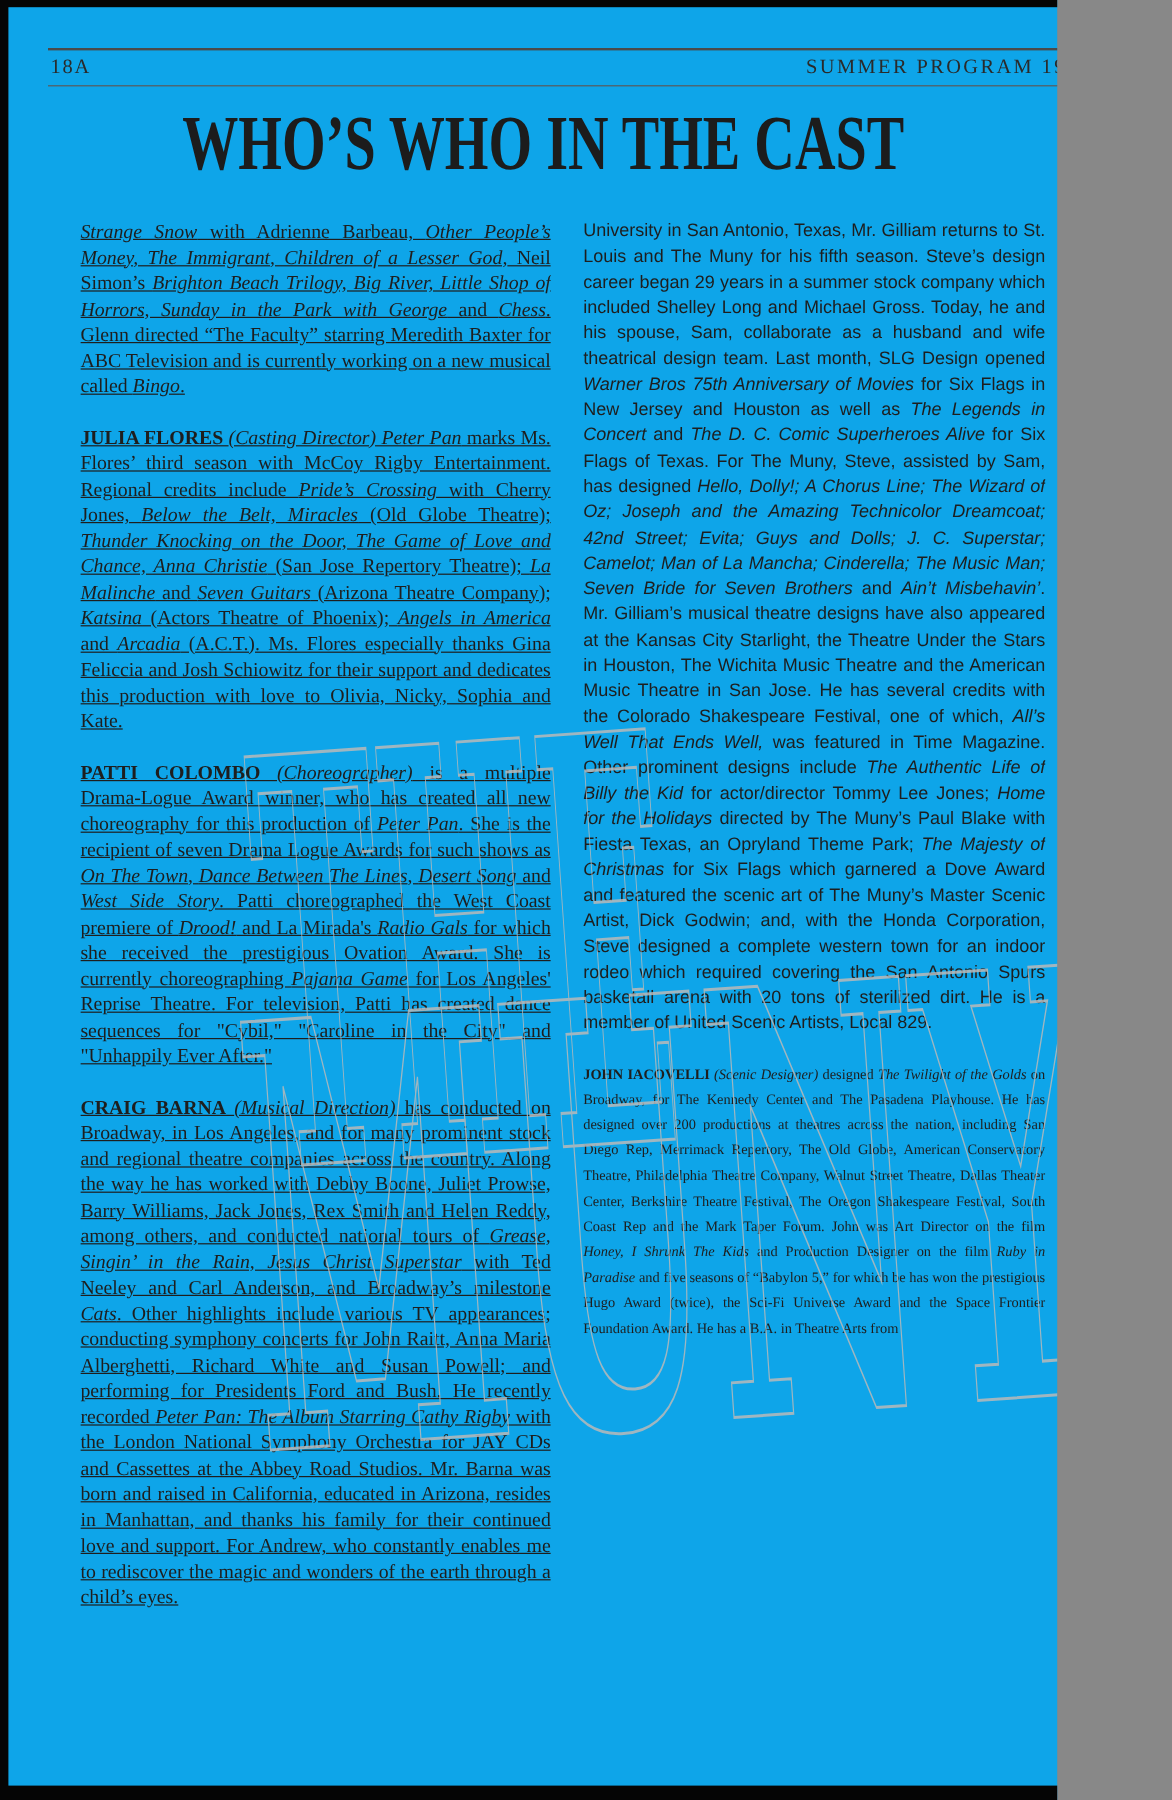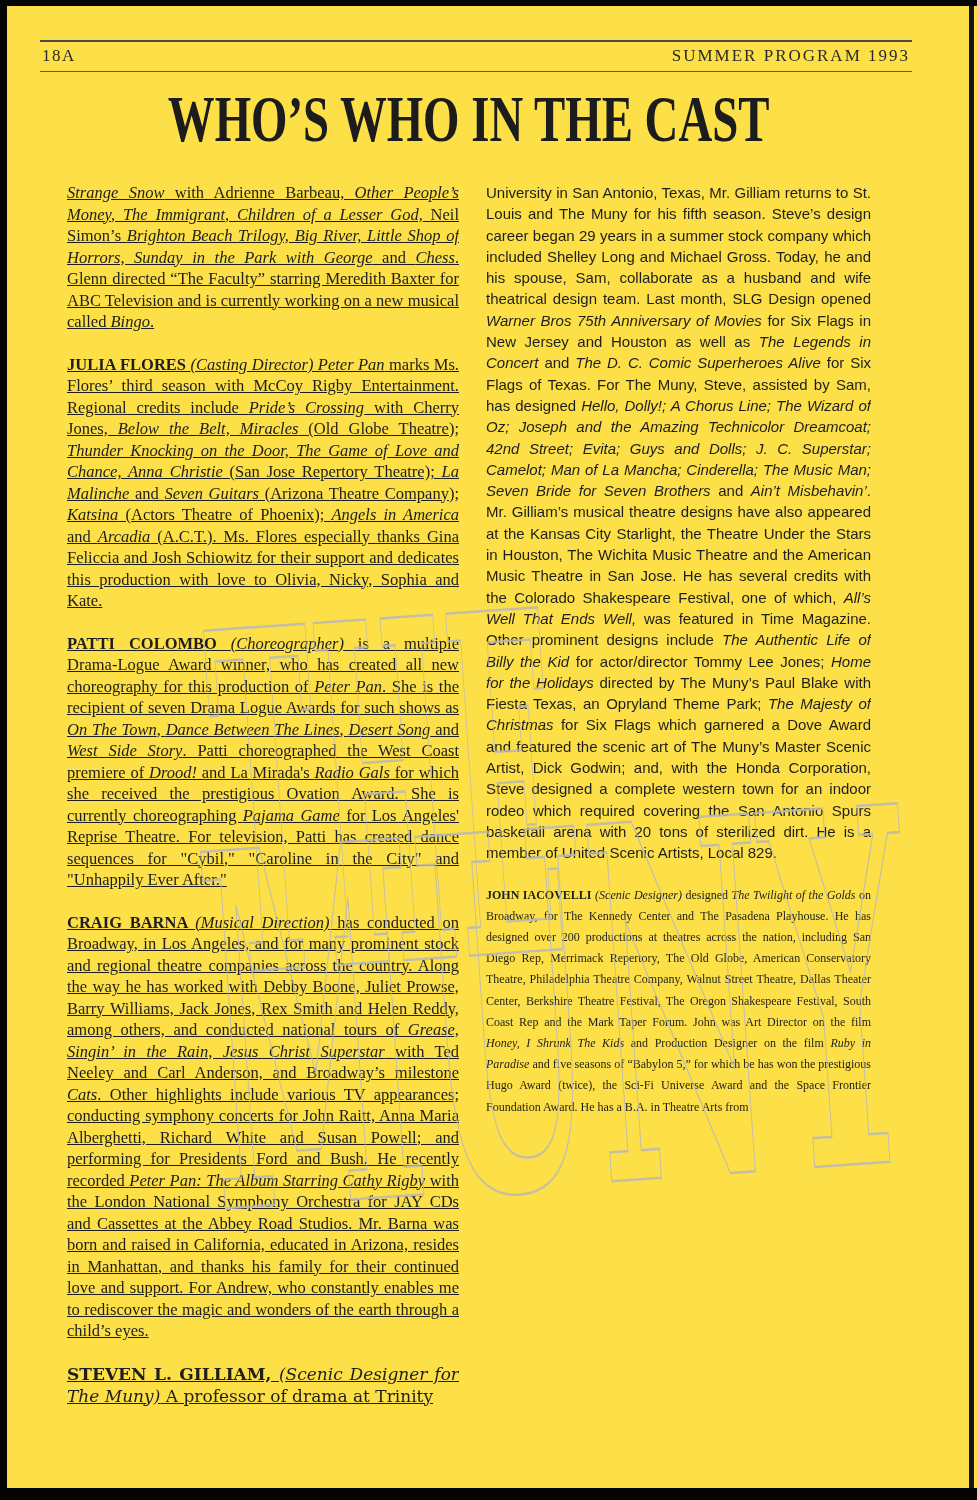--- a/index.html
+++ b/index.html
@@ -1,19 +1,19 @@
 <!DOCTYPE html>
 <html><head>
 <meta charset="utf-8">
 <style>
   html,body{margin:0;padding:0;background:#888;}
   .page{
     position:relative;
-    width:977px;height:1500px;
-    background:#fde047;
+    width:881px;height:1500px;
+    background:#0ea5e9;
     overflow:hidden;
     font-family:"Liberation Serif",serif;
     color:#1e1e1e;
   }
   
   .edge{position:absolute;background:#050505;}
   .edge-top{left:0;top:0;width:977px;height:6px;}
   .edge-left{left:0;top:0;width:7px;height:1500px;}
   .edge-bottom{left:0;top:1488px;width:977px;height:12px;}
   .edge-right{left:969px;top:6px;width:5px;height:1482px;background:#161616;}
@@ -23,21 +23,21 @@
   .rule{border:0;border-top:2px solid #4a4a4a;margin:0;height:0;}
   .rule-thin{border-top:1.5px solid #5a5a5a;}
   .header-row{
     display:flex;justify-content:space-between;align-items:baseline;
     padding:4px 2px 5px 2px;
     font-size:17px;letter-spacing:1.5px;color:#2a2a2a;
   }
   .header-right{letter-spacing:2px;}
 
   
-  .title-wrap{position:absolute;left:67px;top:86px;width:803px;text-align:center;}
+  .title-wrap{position:absolute;left:67px;top:86px;width:803px;text-align:left;}
   .title{
     display:inline-block;
     font-weight:700;font-size:60px;line-height:66px;
     letter-spacing:0px;color:#1c1c1c;
     transform:scale(0.78,1.08);transform-origin:50% 50%;
     white-space:nowrap;
   }
 
   
   .col{
@@ -76,21 +76,20 @@
 
   <div class="title-wrap">
     <span class="title">WHO’S WHO IN THE CAST</span>
   </div>
 
   <div class="col col-left">
       <p class="para times"><span class="italic">Strange Snow</span><span> with Adrienne Barbeau, </span><span class="italic">Other People’s Money, The Immigrant, Children of a Lesser God,</span><span> Neil Simon’s </span><span class="italic">Brighton Beach Trilogy, Big River, Little Shop of Horrors, Sunday in the Park with George</span><span> and </span><span class="italic">Chess</span><span>. Glenn directed “The Faculty” starring Meredith Baxter for ABC Television and is currently working on a new musical called </span><span class="italic">Bingo</span><span>.</span></p>
       <p class="para times"><span class="bold">JULIA FLORES </span><span class="italic">(Casting Director) Peter Pan</span><span> marks Ms. Flores’ third season with McCoy Rigby Entertainment. Regional credits include </span><span class="italic">Pride’s Crossing</span><span> with Cherry Jones, </span><span class="italic">Below the Belt, Miracles</span><span> (Old Globe Theatre); </span><span class="italic">Thunder Knocking on the Door, The Game of Love and Chance, Anna Christie</span><span> (San Jose Repertory Theatre); </span><span class="italic">La Malinche</span><span> and </span><span class="italic">Seven Guitars</span><span> (Arizona Theatre Company); </span><span class="italic">Katsina</span><span> (Actors Theatre of Phoenix); </span><span class="italic">Angels in America</span><span> and </span><span class="italic">Arcadia</span><span> (A.C.T.).  Ms. Flores especially thanks Gina Feliccia and Josh Schiowitz for their support and dedicates this production with love to Olivia, Nicky, Sophia and Kate.</span></p>
       <p class="para times"><span class="bold">PATTI COLOMBO </span><span class="italic">(Choreographer)</span><span> is a multiple Drama-Logue Award winner, who has created all new choreography for this production of </span><span class="italic">Peter Pan</span><span>.  She is the recipient of seven Drama Logue Awards for such shows as </span><span class="italic">On The Town</span><span>, </span><span class="italic">Dance Between The Lines</span><span>, </span><span class="italic">Desert Song</span><span> and </span><span class="italic">West Side Story</span><span>.  Patti choreographed the West Coast premiere of </span><span class="italic">Drood!</span><span> and La Mirada's </span><span class="italic">Radio Gals</span><span> for which she received the prestigious Ovation Award.  She is currently choreographing </span><span class="italic">Pajama Game</span><span> for Los Angeles' Reprise Theatre.  For television, Patti has created dance sequences for "Cybil," "Caroline in the City" and "Unhappily Ever After."</span></p>
       <p class="para times"><span class="bold">CRAIG BARNA </span><span class="italic">(Musical Direction)</span><span> has conducted on Broadway, in Los Angeles, and for many prominent stock and regional theatre companies across the country. Along the way he has worked with Debby Boone, Juliet Prowse, Barry Williams, Jack Jones, Rex Smith and Helen Reddy, among others, and conducted national tours of </span><span class="italic">Grease, Singin’ in the Rain, Jesus Christ Superstar</span><span> with Ted Neeley and Carl Anderson, and Broadway’s milestone </span><span class="italic">Cats</span><span>. Other  highlights include various TV appearances; conducting symphony concerts for John Raitt, Anna Maria Alberghetti, Richard White and Susan Powell; and performing for Presidents Ford and Bush. He recently recorded </span><span class="italic">Peter Pan: The Album Starring Cathy Rigby</span><span> with the London National Symphony Orchestra for JAY CDs and Cassettes at the Abbey Road Studios. Mr. Barna was born and raised in California, educated in Arizona, resides in Manhattan, and thanks his family for their continued love and support. For Andrew, who constantly enables me to rediscover the magic and wonders of the earth through a child’s eyes.</span></p>
-      <p class="para palatino-lg"><span class="bold">STEVEN L. GILLIAM, </span><span class="italic">(Scenic Designer for The Muny)</span><span> A professor of drama at Trinity</span></p>
     </div>
   <div class="col col-right">
       <p class="para palatino"><span>University in San Antonio, Texas, Mr. Gilliam returns to St. Louis and The Muny for his fifth season. Steve’s design career began 29 years in a summer stock company which included Shelley Long and Michael Gross. Today, he and his spouse, Sam, collaborate as a husband and wife theatrical design team. Last month, SLG Design opened </span><span class="italic">Warner Bros 75th Anniversary of Movies</span><span> for Six Flags in New Jersey and Houston as well as </span><span class="italic">The Legends in Concert</span><span> and </span><span class="italic">The D. C. Comic Superheroes Alive</span><span> for Six Flags of Texas. For The Muny, Steve, assisted by Sam, has designed </span><span class="italic">Hello, Dolly!; A Chorus Line; The Wizard of Oz; Joseph and the Amazing Technicolor Dreamcoat; 42nd Street; Evita; Guys and Dolls; J. C. Superstar; Camelot; Man of La Mancha; Cinderella; The Music Man; Seven Bride for Seven Brothers</span><span> and </span><span class="italic">Ain’t Misbehavin’</span><span>. Mr. Gilliam’s musical theatre designs have also appeared at the Kansas City Starlight, the Theatre Under the Stars in Houston, The Wichita Music Theatre and the American Music Theatre in San Jose. He has several credits with the Colorado Shakespeare Festival, one of which, </span><span class="italic">All’s Well That Ends Well,</span><span> was featured in Time Magazine. Other prominent designs include </span><span class="italic">The Authentic Life of Billy the Kid</span><span> for actor/director Tommy Lee Jones; </span><span class="italic">Home for the Holidays</span><span> directed by The Muny’s Paul Blake with Fiesta Texas, an Opryland Theme Park; </span><span class="italic">The Majesty of Christmas</span><span> for Six Flags which garnered a Dove Award and featured the scenic art of The Muny’s Master Scenic Artist, Dick Godwin; and, with the Honda Corporation, Steve designed a complete western town for an indoor rodeo which required covering the San Antonio Spurs basketall arena with 20 tons of sterilized dirt. He is a member of United Scenic Artists, Local 829.</span></p>
       <p class="para times-sm"><span class="bold">JOHN IACOVELLI </span><span class="italic">(Scenic Designer)</span><span> designed </span><span class="italic">The Twilight of the Golds</span><span> on Broadway,  for The Kennedy Center and The Pasadena Playhouse.  He has designed over 200 productions at theatres across the nation, including San Diego Rep, Merrimack Repertory, The Old Globe, American Conservatory Theatre, Philadelphia Theatre Company, Walnut Street Theatre, Dallas Theater Center, Berkshire Theatre Festival, The Oregon Shakespeare Festival, South Coast Rep and the Mark Taper Forum. John was Art Director on the film </span><span class="italic">Honey, I Shrunk The Kids</span><span> and Production Designer on the film </span><span class="italic">Ruby in Paradise</span><span> and five seasons of  “Babylon 5,” for which be has won the prestigious Hugo Award (twice), the Sci-Fi Universe Award and the Space Frontier Foundation Award. He has a B.A. in Theatre Arts from</span></p>
     </div>
 
   <svg class="watermark" viewBox="0 0 977 1500" xmlns="http://www.w3.org/2000/svg" aria-hidden="true">
     <g transform="rotate(-4 550 950)" fill="none" stroke="#b9b9b9" stroke-width="2.5" font-family="DejaVu Serif, serif" font-weight="700">
       <text x="225" y="950" font-size="470" textLength="345" lengthAdjust="spacingAndGlyphs">THE</text>
       <text x="200" y="1185" font-size="490" textLength="705" lengthAdjust="spacingAndGlyphs">MUNY</text>

